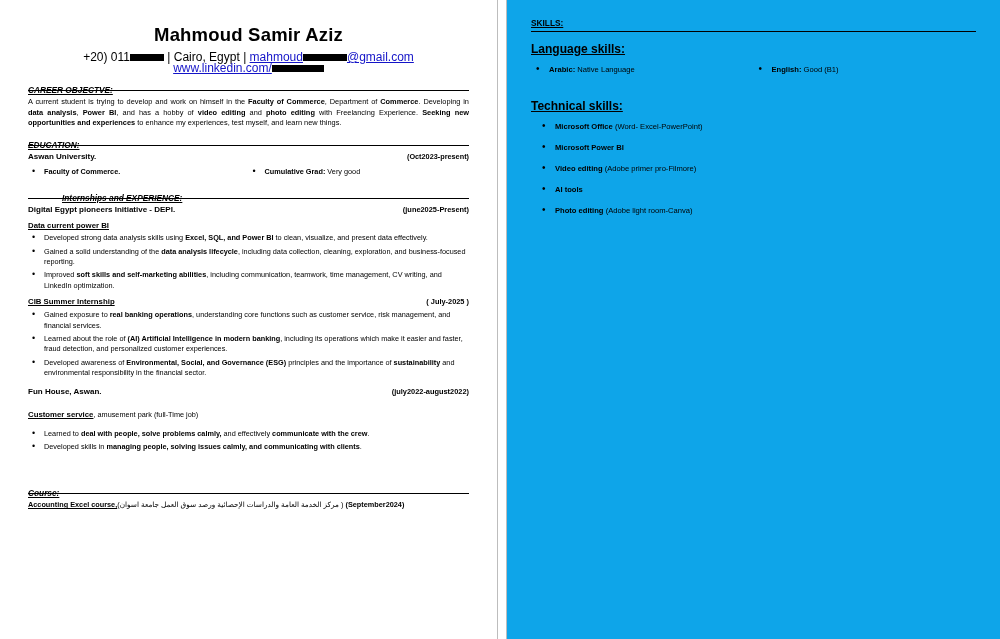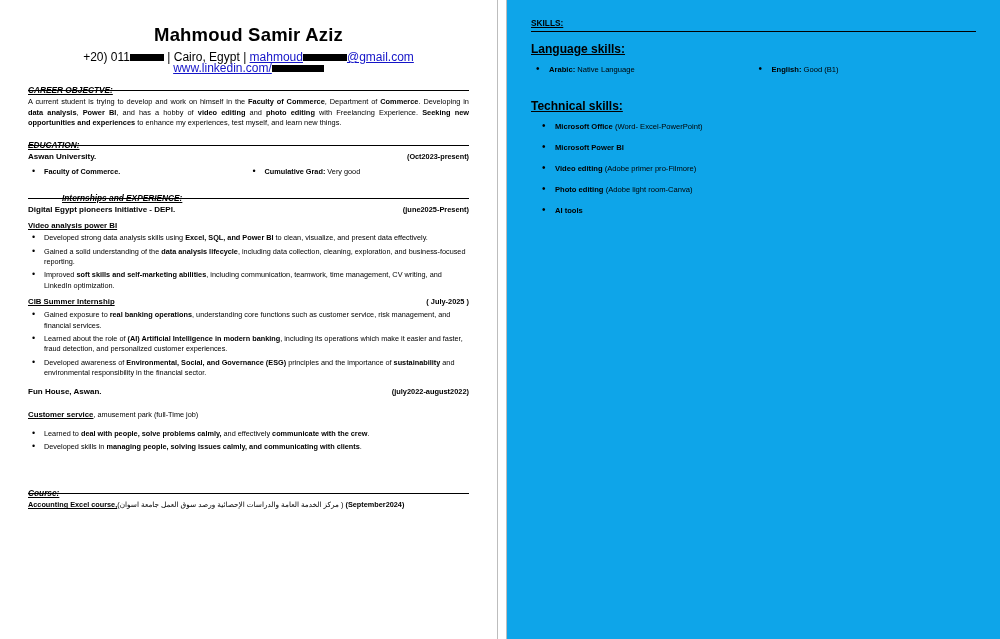--- a/index.html
+++ b/index.html
@@ -246,21 +246,21 @@
       </div>
     </div>
 
     <div class="sec-head" style="margin-top:13px;padding-left:34px;">Internships and EXPERIENCE:</div>
     <div class="rule"></div>
 
     <div class="row" style="margin-top:6px;">
       <span class="job-title">Digital Egypt pioneers Initiative - DEPI.</span>
       <span class="job-date">(june2025-Present)</span>
     </div>
-    <div class="sub-head">Video analysis power BI</div>
+    <div class="sub-head">Data current power BI</div>
     <ul class="bul">
       <li><span>Developed strong data analysis skills using </span><b>Excel, SQL, and Power BI</b><span> to clean, visualize, and present data effectively.</span></li>
       <li><span>Gained a solid understanding of the </span><b>data analysis lifecycle</b><span>, including data collection, cleaning, exploration, and business-focused reporting.</span></li>
       <li><span>Improved </span><b>soft skills and self-marketing abilities</b><span>, including communication, teamwork, time management, CV writing, and LinkedIn optimization.</span></li>
     </ul>
 
     <div class="row" style="margin-top:6px;">
       <span class="sub-head" style="margin:0;">CIB Summer Internship</span>
       <span class="job-date">( July-2025 )</span>
     </div>
@@ -312,19 +312,19 @@
         </ul>
       </div>
     </div>
 
     <div class="r-sub" style="margin-top:14px;">Technical skills:</div>
 
     <ul class="rbul" style="margin-top:8px; margin-left:6px;">
       <li><b>Microsoft Office</b><span> (Word- Excel-PowerPoint)</span></li>
       <li><b>Microsoft Power BI</b><span></span></li>
       <li><b>Video editing</b><span> (Adobe primer pro-Filmore)</span></li>
+      <li><b>AI tools</b><span></span></li>
       <li><b>Photo editing</b><span> (Adobe light room-Canva)</span></li>
-      <li><b>AI tools</b><span></span></li>
     </ul>
 
   </div>
 
 </div>
 
 </body></html>

